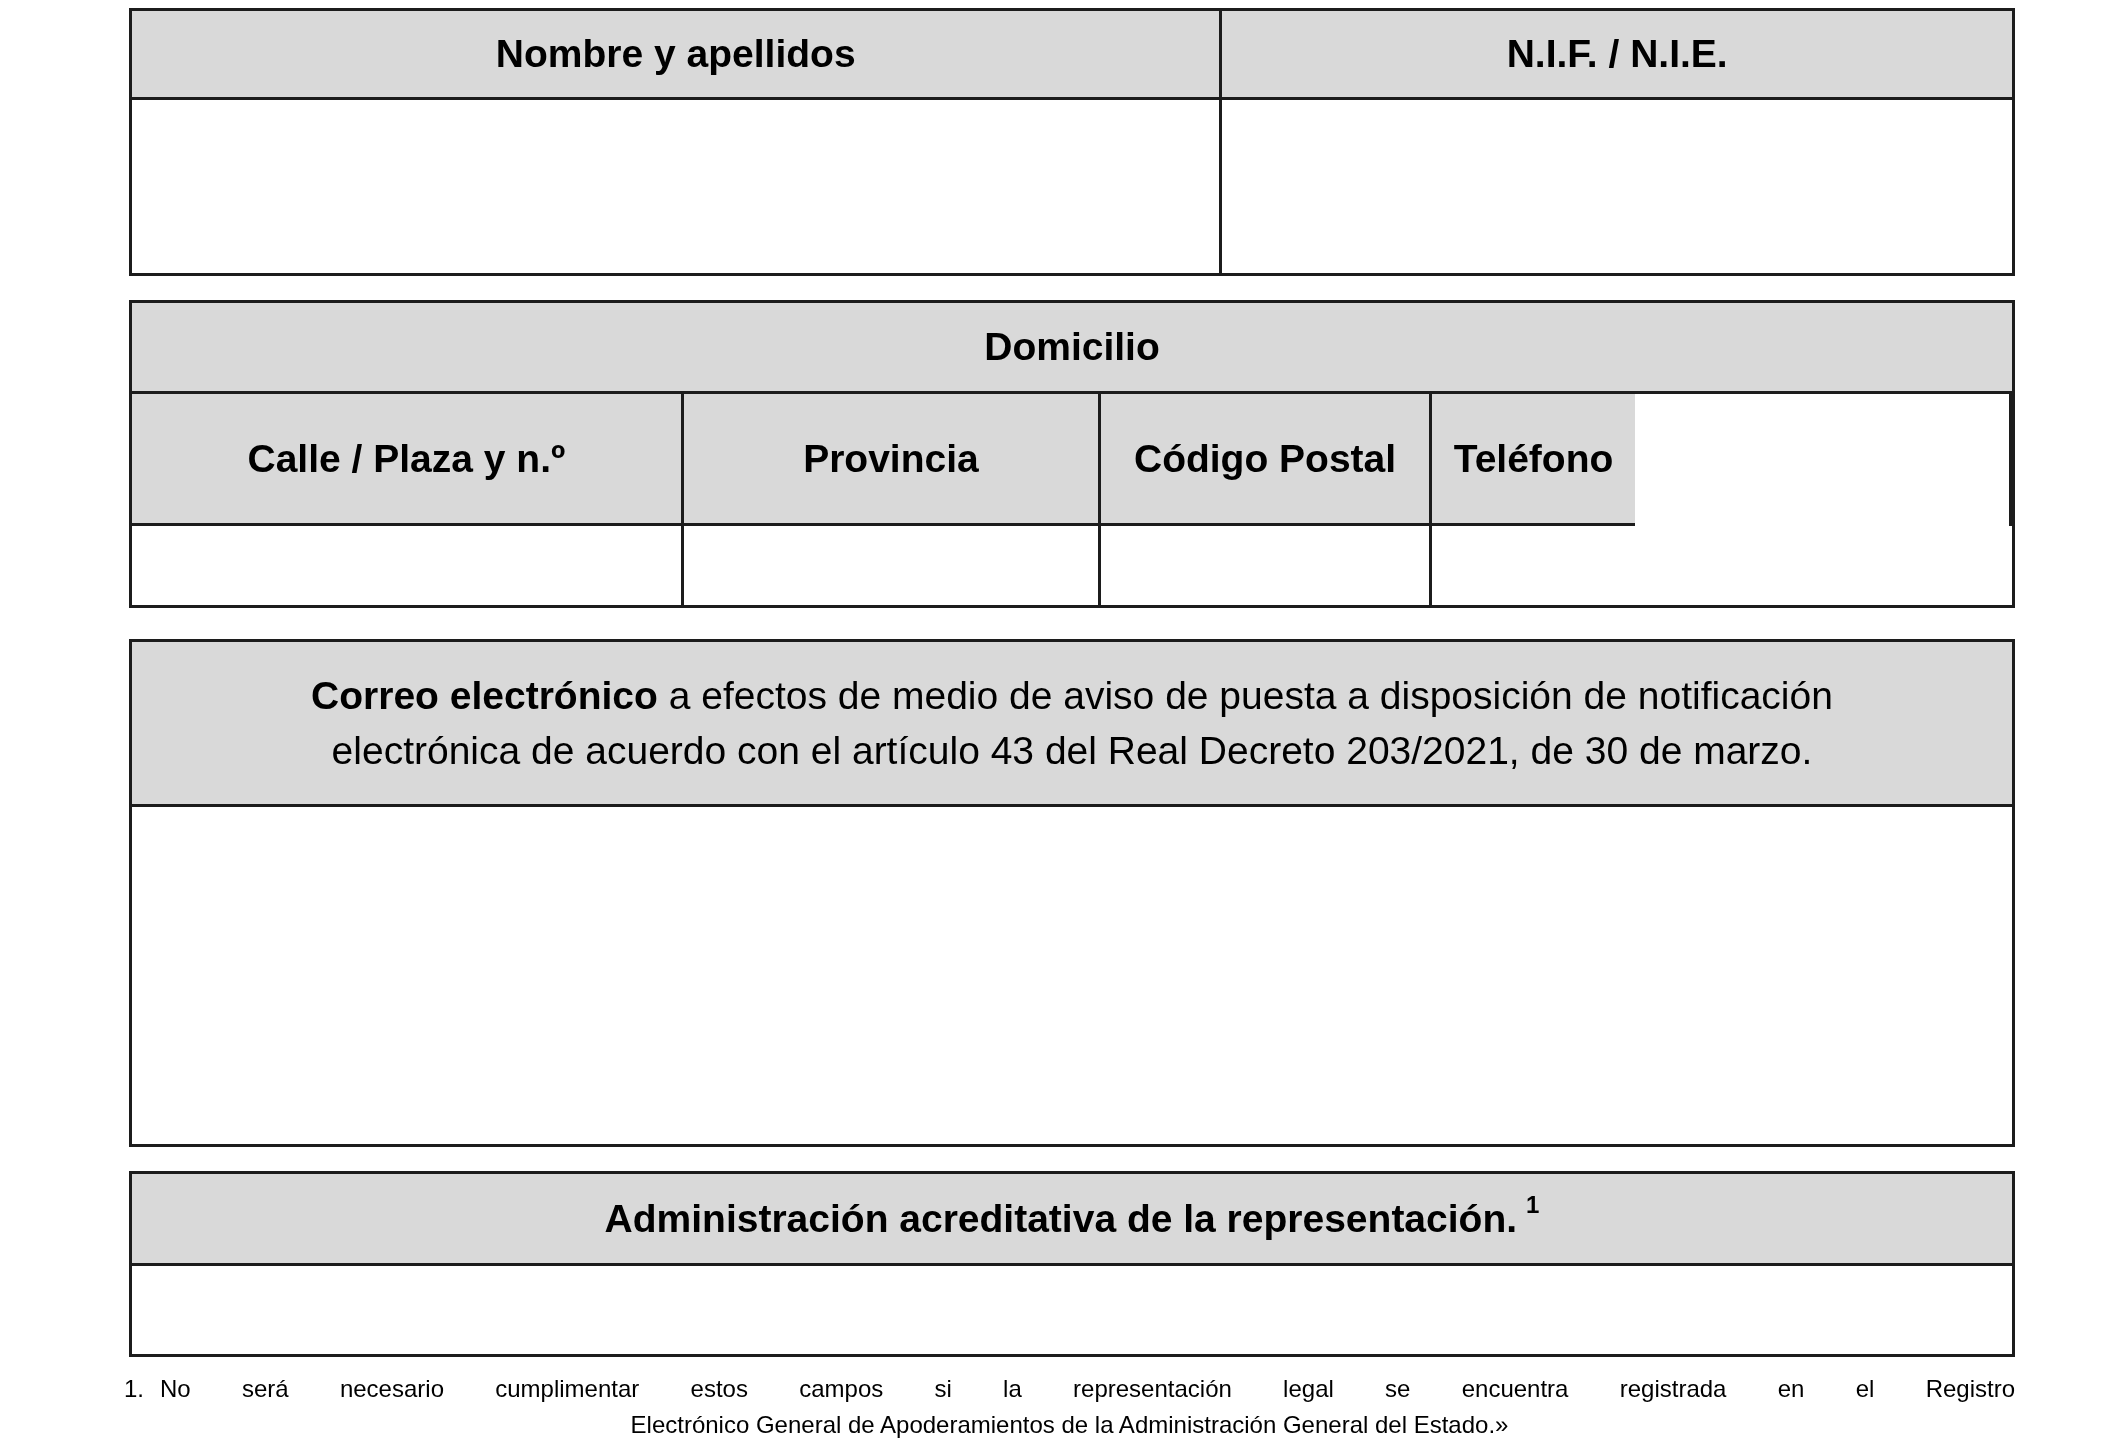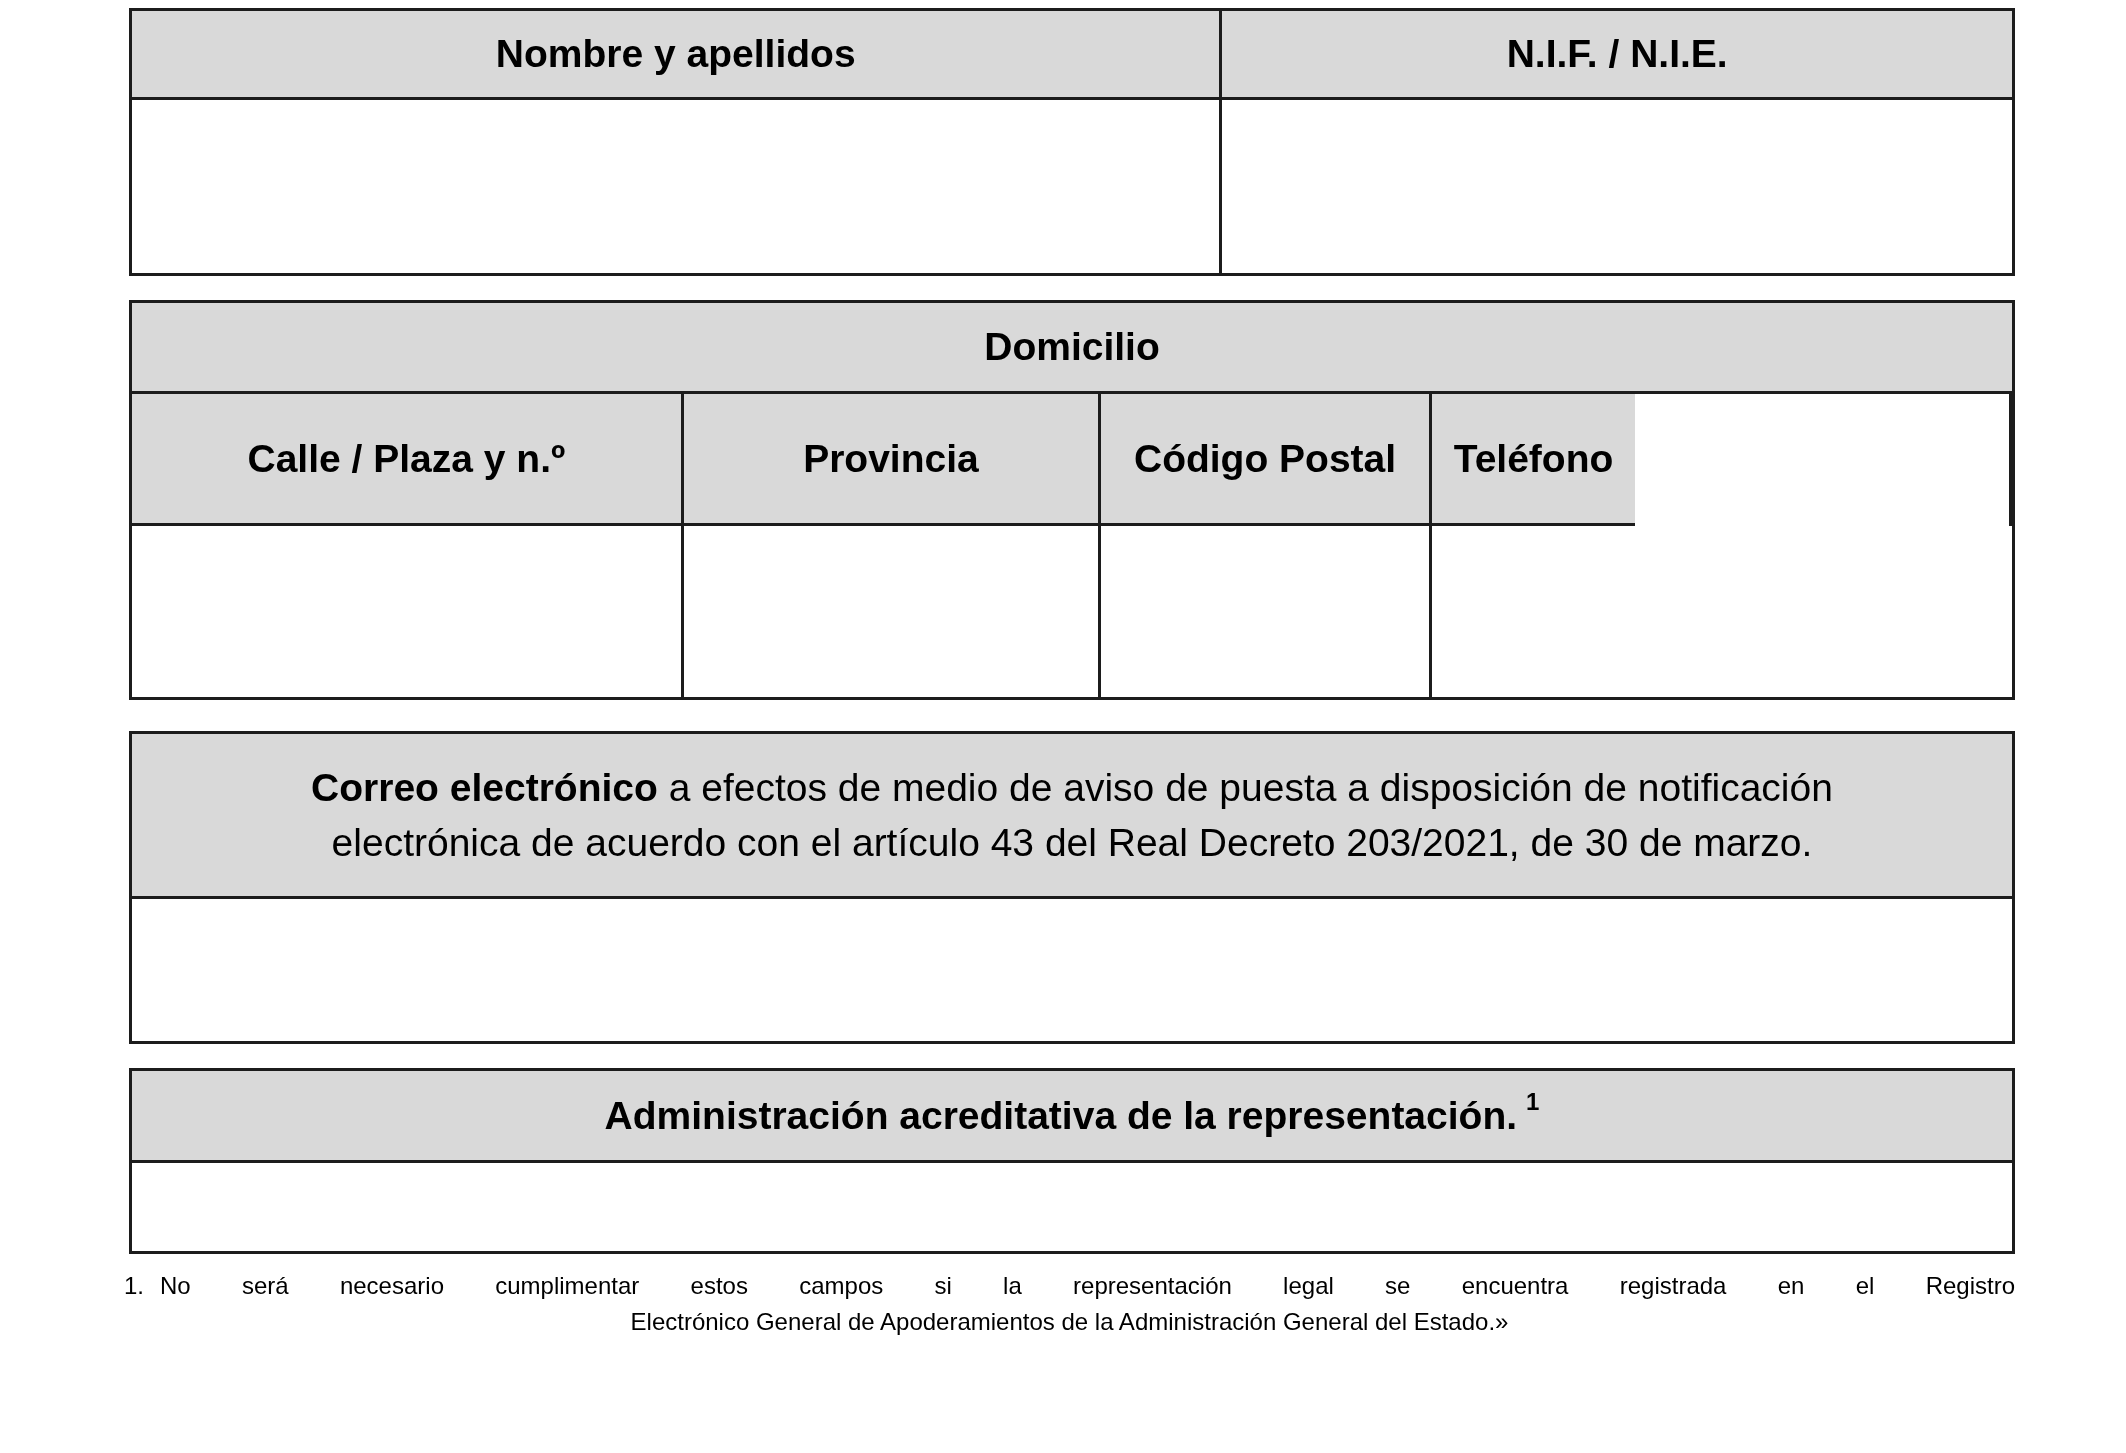--- a/index.html
+++ b/index.html
@@ -55,30 +55,30 @@
   
   .t1 {
     margin-top: 8px;
     height: 268px;
     grid-template-columns: 58% 42%;
     grid-template-rows: 89px 1fr;
   }
   
   .t2 {
     margin-top: 24px;
-    height: 400px;
+    height: 308px;
     grid-template-columns: 29.35% 22.2% 17.6% 10.8% 1fr;
     grid-template-rows: 91px 132px 1fr;
   }
   .span-all { grid-column: 1 / -1; }
 
   
   .t3 {
     margin-top: 31px;
-    height: 313px;
+    height: 508px;
     grid-template-columns: 100%;
     grid-template-rows: 165px 1fr;
   }
   .email-hdr {
     background: #d9d9d9;
     font-size: 39px;
     line-height: 55px;
     font-weight: normal;
     flex-direction: column;
     justify-content: center;

